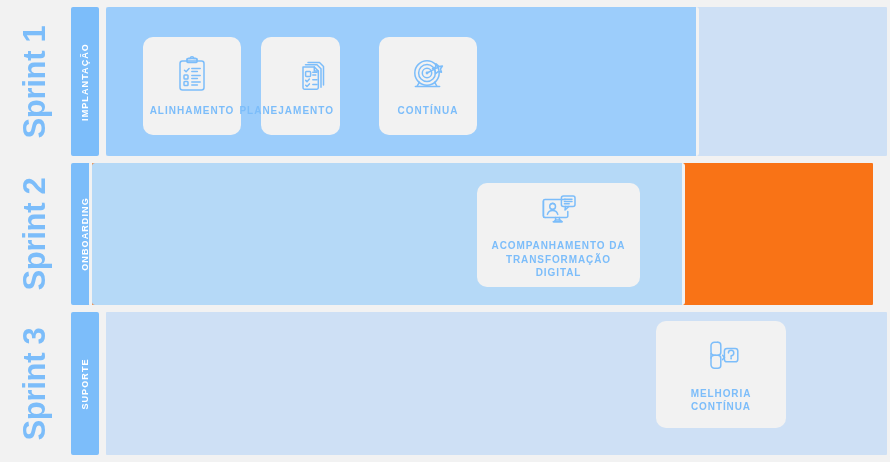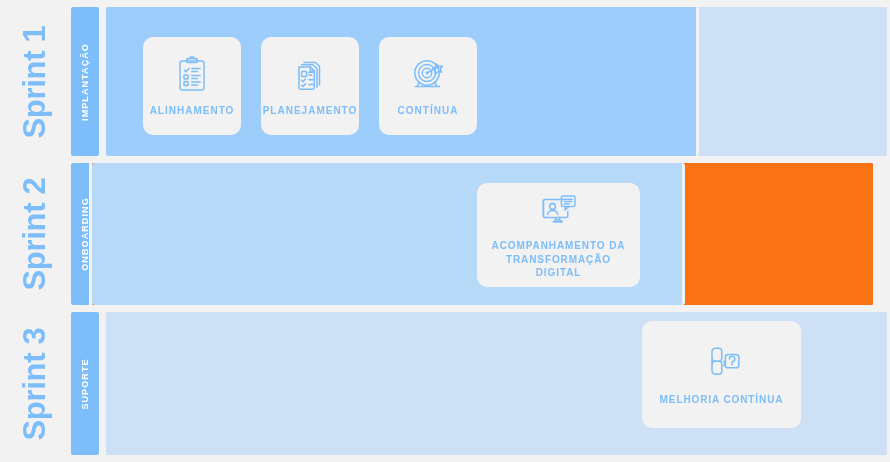--- a/index.html
+++ b/index.html
@@ -136,21 +136,21 @@
           <path d="M19.8 13.6h8.4M19.8 16.4h5.6"></path>
           <rect x="12" y="20" width="4" height="4" rx="0.8"></rect>
           <path d="M19.8 20.6h8.4M19.8 23.4h5.6"></path>
           <rect x="12" y="26.5" width="4" height="4" rx="0.8"></rect>
           <path d="M19.8 27.1h8.4M19.8 29.9h5.6"></path>
         </svg>
       </span>
       <span class="card-label">ALINHAMENTO</span>
     </div>
 
-    <div class="card" style="left:155px;top:30px;width:98px;height:98px;">
+    <div class="card" style="left:155px;top:30px;width:79px;height:98px;align-items:flex-end;">
       <span class="card-icon">
         <svg width="40" height="40" viewBox="0 0 40 40" fill="none" stroke="#7cbdfa" stroke-width="1.5" stroke-linecap="round" stroke-linejoin="round">
           <path d="M14 7.5h11.5l4 4V30"></path>
           <path d="M11.5 9.8h11.5l4 4v18.4"></path>
           <path d="M9 12h11.3l4 4v16.6a1.6 1.6 0 0 1-1.6 1.6H10.6A1.6 1.6 0 0 1 9 32.6V12z"></path>
           <path d="M20.3 12v4h4"></path>
           <rect x="11.6" y="16.4" width="5" height="5" rx="0.8"></rect>
           <path d="M18.8 17.2h4.2M18.8 20h3"></path>
           <path d="M11.7 25.4l1.3 1.3 2.4-2.6"></path>
           <path d="M18.8 24.8h4.2"></path>
@@ -214,21 +214,21 @@
     <span class="sprint-text">Sprint 3</span>
   </div>
 
   <div class="phase-tab" style="top:309px;height:149px;">
     <span class="phase-text">SUPORTE</span>
   </div>
 
   <div class="track" style="left:103px;top:309px;width:787px;height:149px;background:#cee0f5;">
     <div class="progress" style="width:781px;background:#cee0f5;border-right:none;"></div>
 
-    <div class="card wide" style="left:536px;top:9px;width:159px;height:107px;">
+    <div class="card wide" style="left:550px;top:9px;width:130px;height:107px;">
       <span class="card-icon">
         <svg width="42" height="42" viewBox="0 0 42 42" fill="none" stroke="#7cbdfa" stroke-width="1.5" stroke-linecap="round" stroke-linejoin="round">
           <path d="M17.8 6.2h-3.4a3.4 3.4 0 0 0-3.4 3.4v6.2a3.4 3.4 0 0 0 3.4 3.4h1.6"></path>
           <path d="M17.8 6.2a3 3 0 0 1 3 3v7a3 3 0 0 1-3 3"></path>
           <path d="M16 19.2h1.8a3 3 0 0 1 3 3v7a3 3 0 0 1-3 3h-3.4a3.4 3.4 0 0 1-3.4-3.4v-6.2a3.4 3.4 0 0 1 3.4-3.4H16"></path>
           <path d="M11 17.6v4.6"></path>
           <path d="M22.6 19.2l1.9 2.2-1.9 2.2"></path>
           <rect x="24.4" y="12.4" width="13.4" height="13.4" rx="2.6"></rect>
           <path d="M28.4 16.9a2.7 2.7 0 1 1 2.7 2.8v1.5"></path>
           <circle cx="31.1" cy="22.6" r="0.9" fill="#7cbdfa" stroke="none"></circle>

